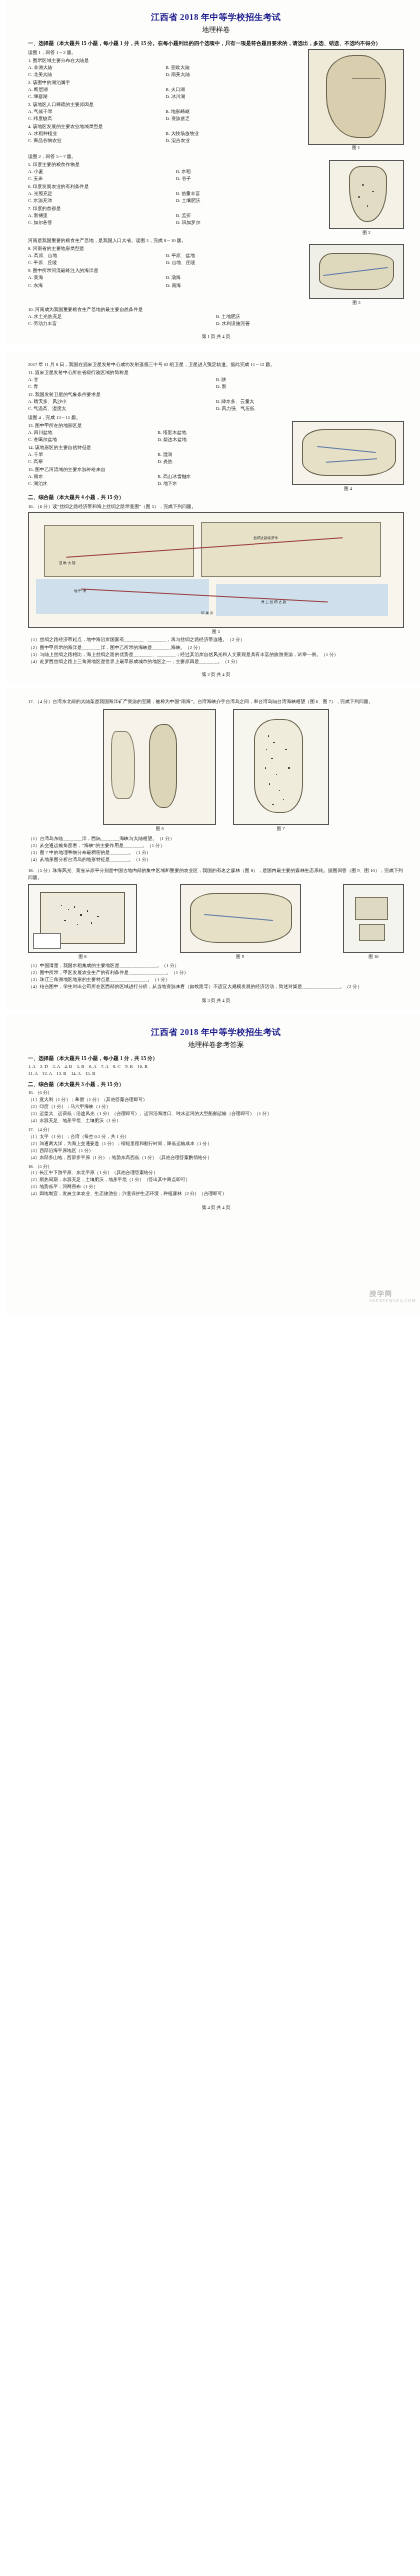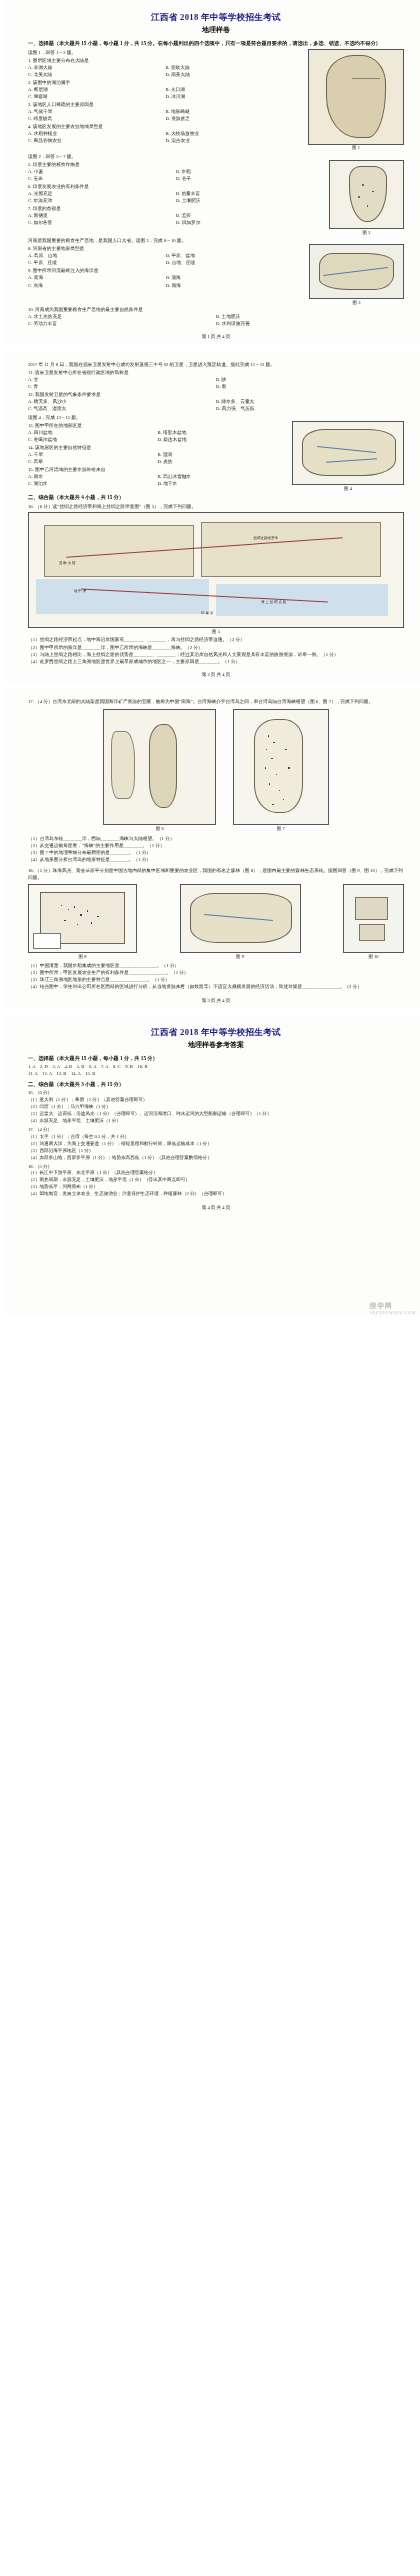--- a/index.html
+++ b/index.html
@@ -26,21 +26,21 @@
     text-align: center;
     font-family: "Liberation Serif", serif;
     font-weight: bold;
     font-size: 8.6px;
     color: #1a1a8c;
     letter-spacing: 0.3px;
     margin: 2.6px 0 1.3px 0;
   }
   .doc-subtitle {
     text-align: center;
-    font-weight: bold;
+    font-weight: normal;
     font-size: 7px;
     color: #111;
     margin-bottom: 5.1px;
   }
   .sec-head {
     font-weight: bold;
     font-size: 5.2px;
     color: #111;
     margin: 3.2px 0 1.3px 0;
     line-height: 1.45;
@@ -186,21 +186,21 @@
   .legend-box { position: absolute; left: 4%; bottom: 4%; width: 26%; height: 24%; border: 0.6px solid #777; background: #fff; }
 
   .zhujiang { background: #f4f4ee; }
   .zhujiang .zone { position: absolute; background: #ded9c2; border: 0.6px solid #7a7460; }
 
   .ans-list .ln { font-size: 4.6px; line-height: 1.52; }
 
   .watermark {
     position: absolute;
     right: 10.2px;
-    bottom: 1px;
+    bottom: 13px;
     font-size: 7px;
     color: #bdbdbd;
     font-weight: bold;
     letter-spacing: 0.6px;
   }
   .wm-sub { font-size: 3.8px; color: #cfcfcf; text-align: right; }
 </style>
 </head>
 <body>
 

